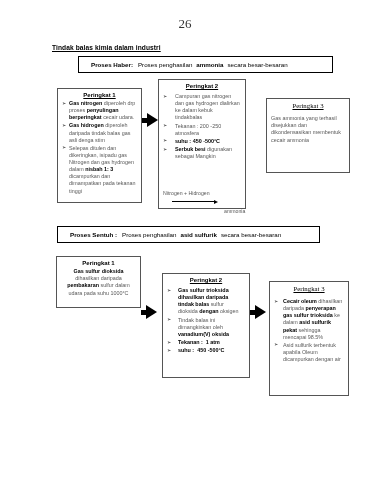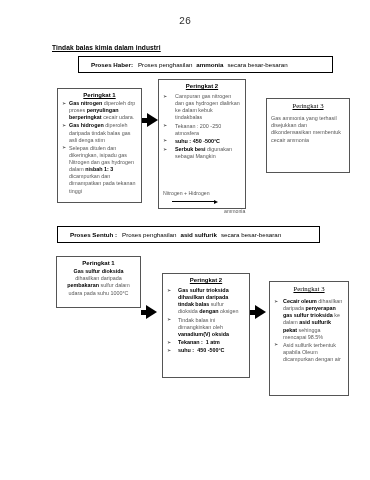--- a/index.html
+++ b/index.html
@@ -20,22 +20,22 @@
     inset: 0;
     width: 370px;
     height: 480px;
   }
   .page-number {
     position: absolute;
     top: 16px;
     left: 0;
     width: 370px;
     text-align: center;
-    font-family: Liberation Mono, monospace;
-    font-size: 10px;
+    font-family: Liberation Serif, serif;
+    font-size: 13px;
     color: #333;
   }
   .doc-title {
     position: absolute;
     left: 52px;
     top: 44px;
     font-size: 6.6px;
     font-weight: bold;
     text-decoration: underline;
     letter-spacing: 0.1px;

